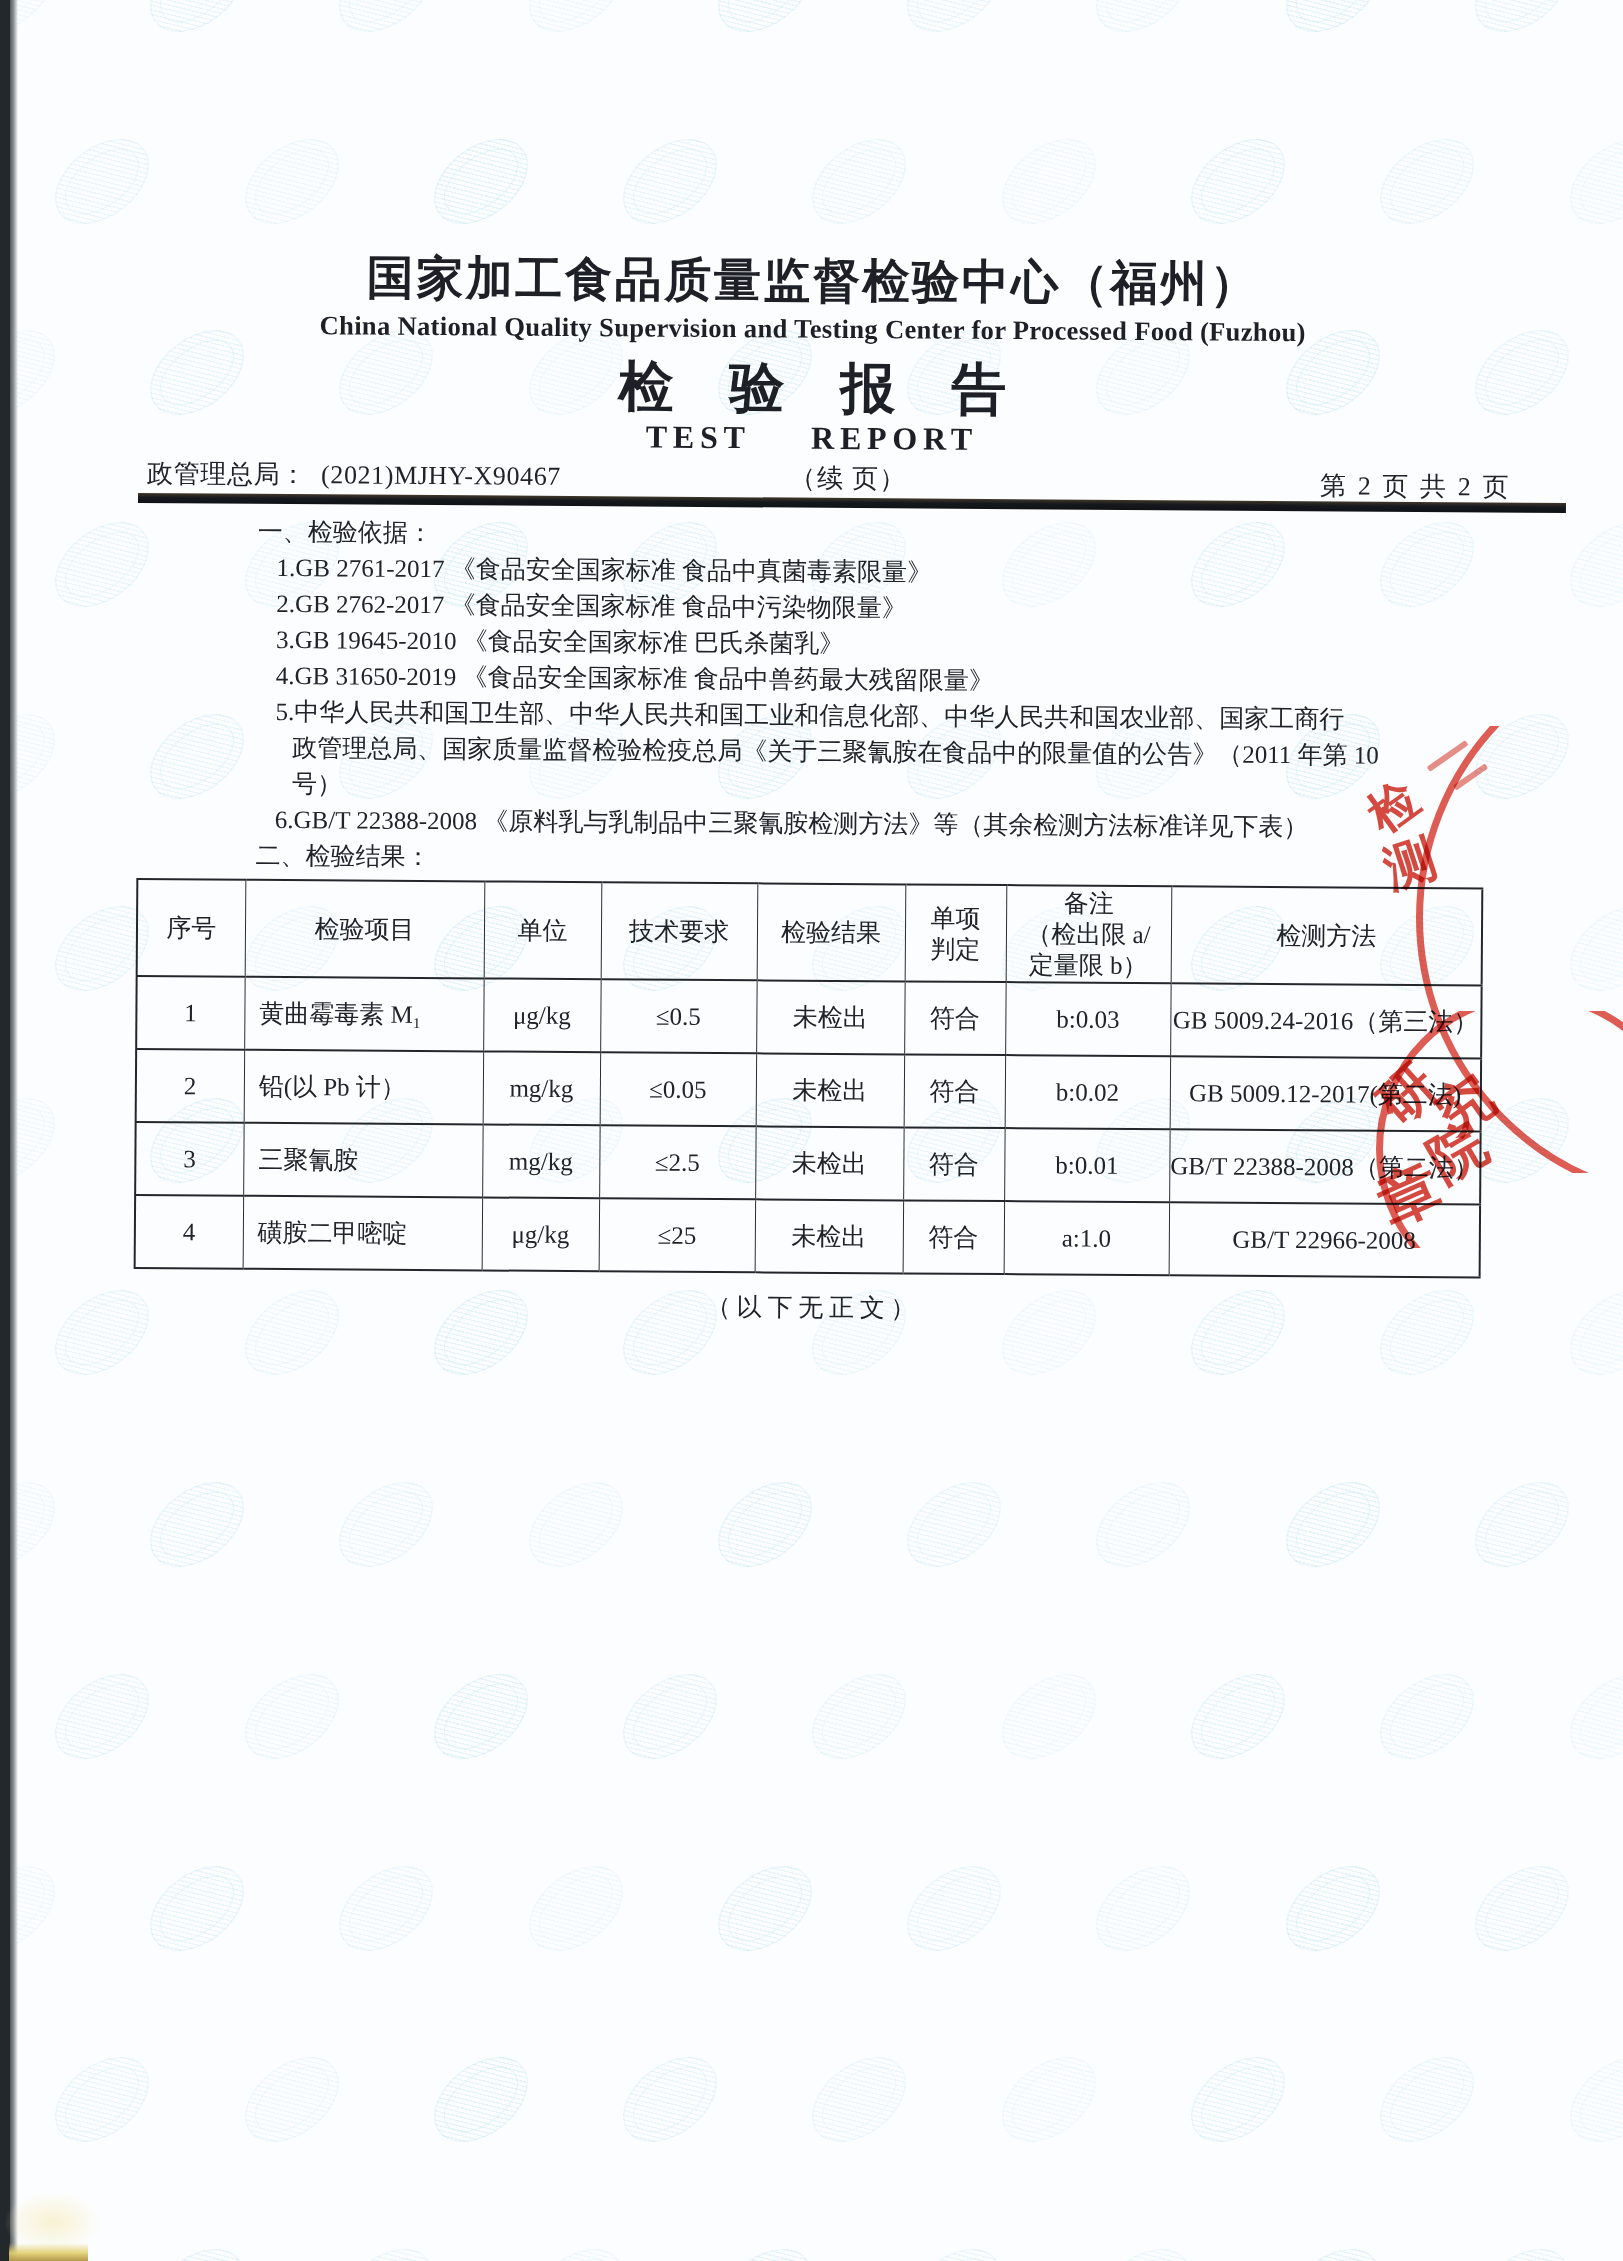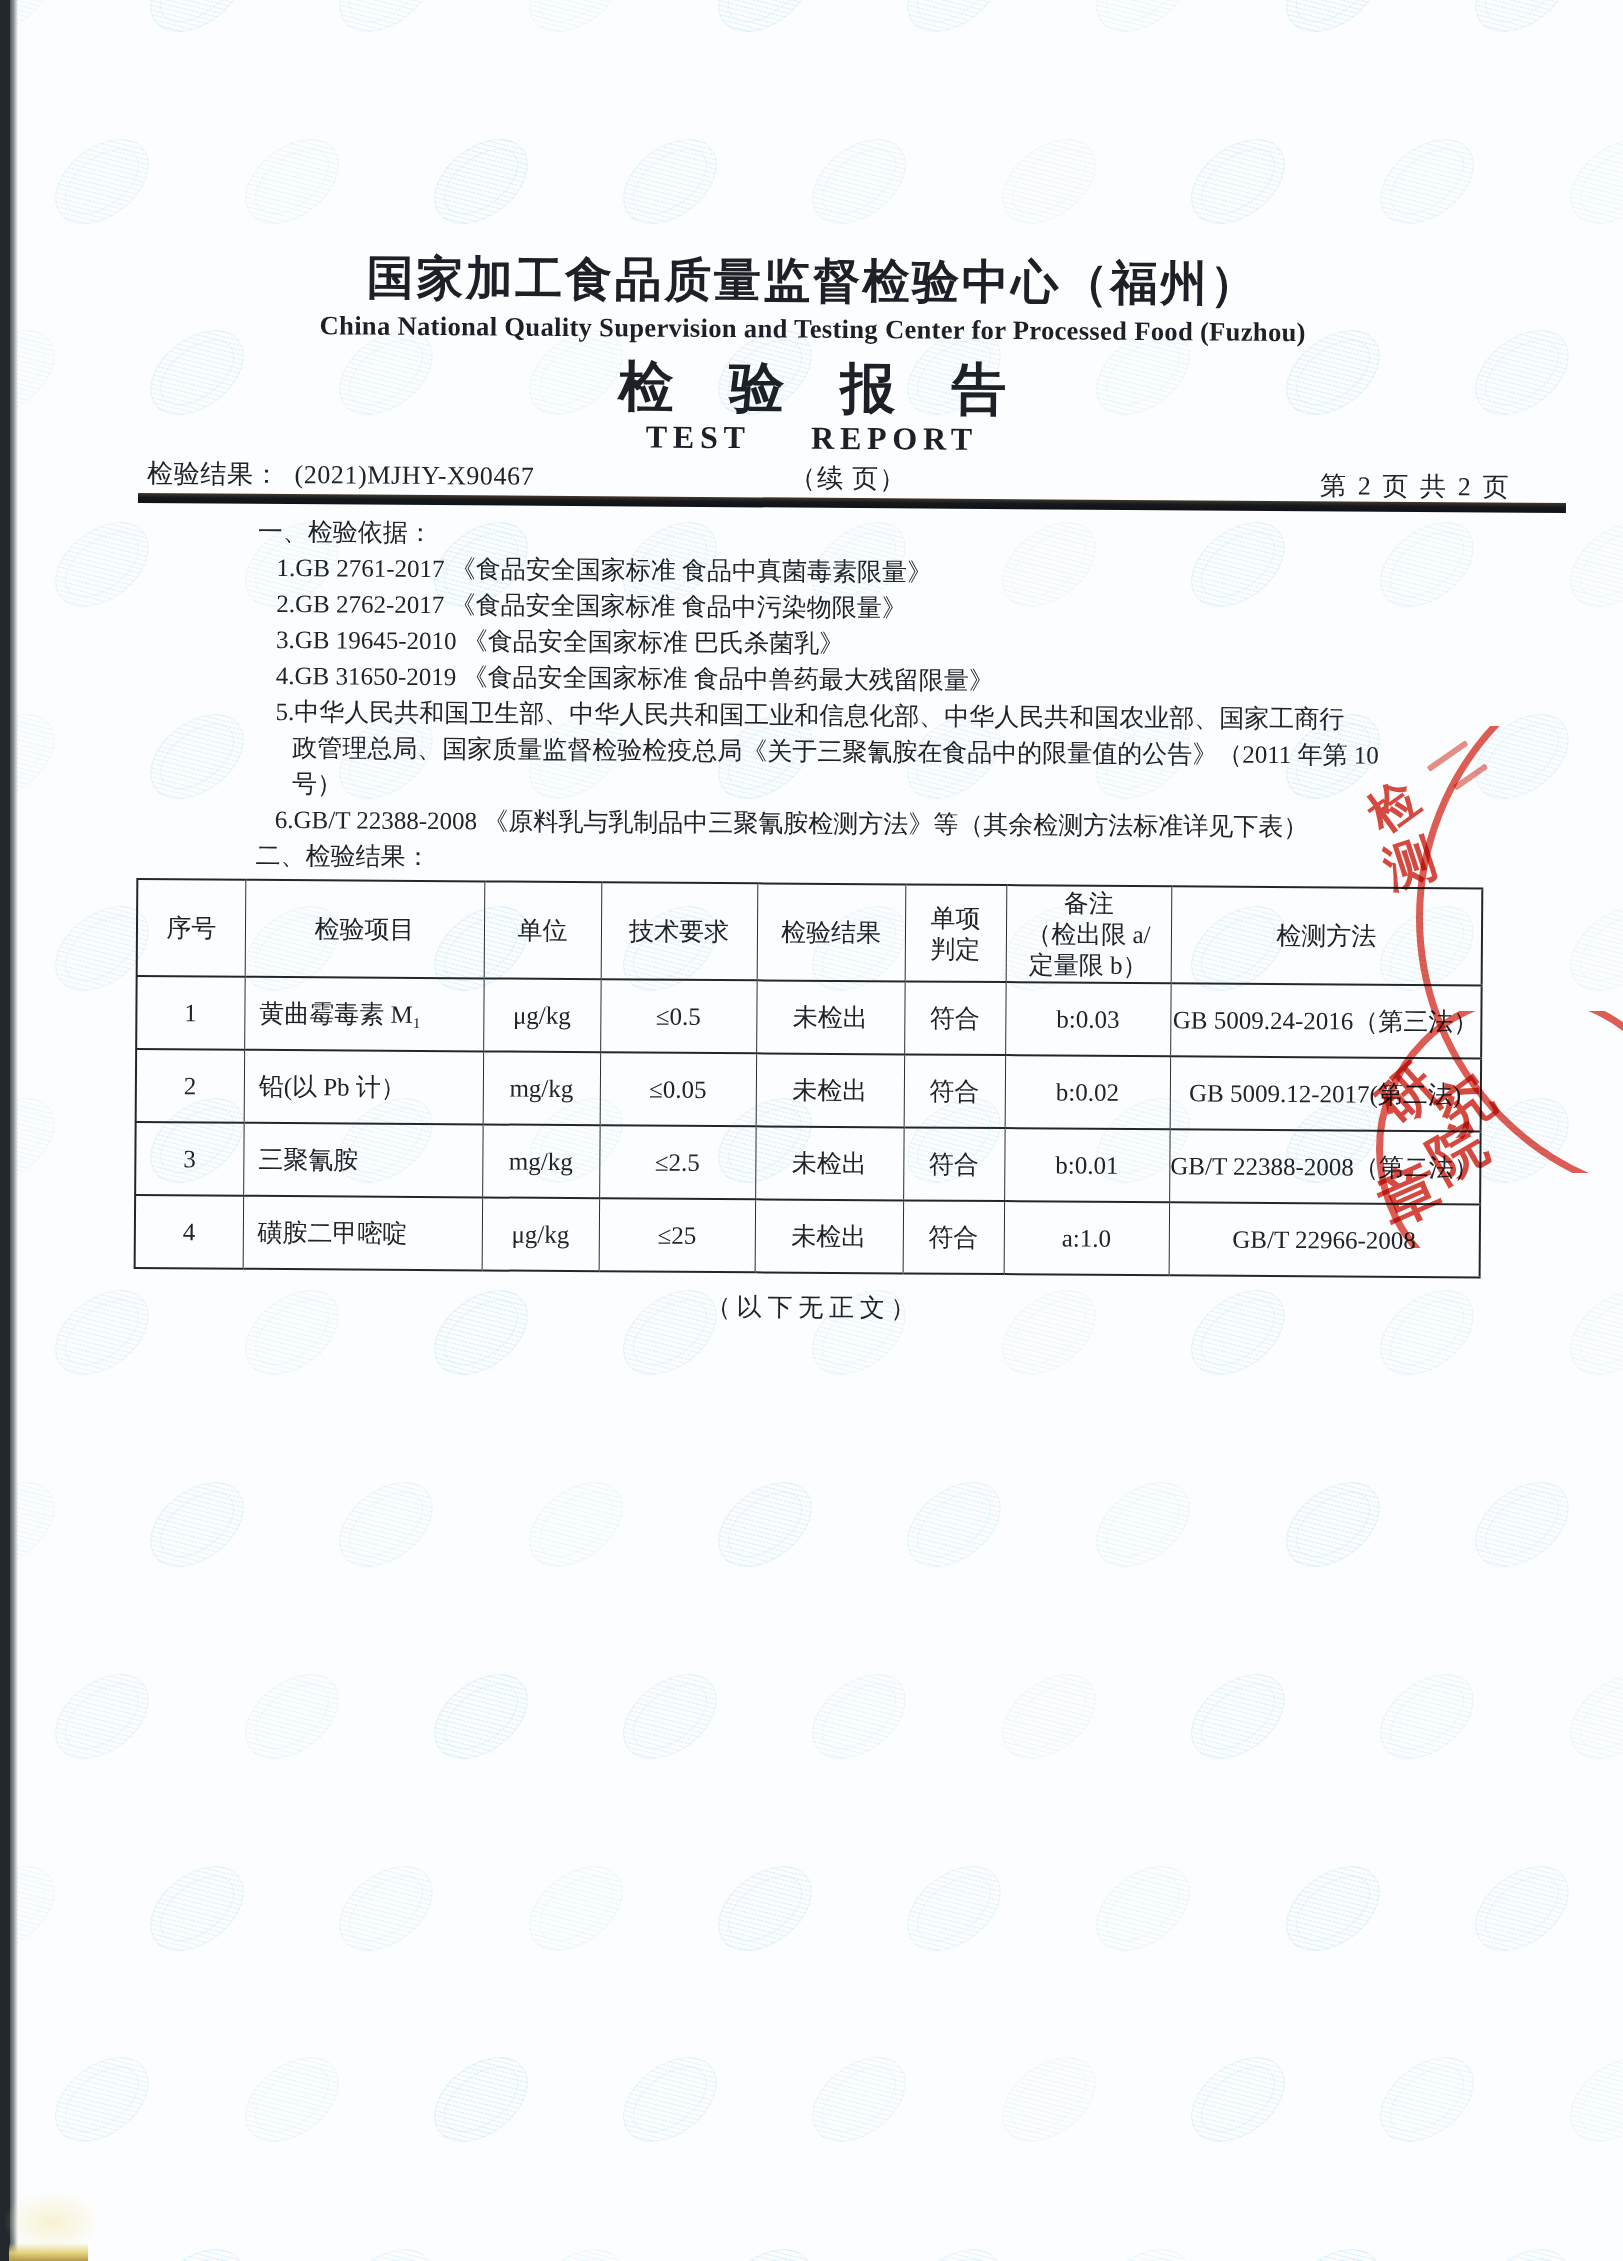--- a/index.html
+++ b/index.html
@@ -208,21 +208,21 @@
 
   <div class="tilt">
 
     <div class="org-zh">国家加工食品质量监督检验中心（福州）</div>
     <div class="org-en">China National Quality Supervision and Testing Center for Processed Food (Fuzhou)</div>
     <div class="title-zh"><span>检验报告</span></div>
     <div class="title-en">TEST REPORT</div>
 
     <div class="meta-row">
       <div class="report-no">
-        <span>检验结果：</span><span class="val">(2021)MJHY-X90467</span>
+        <span>政管理总局：</span><span class="val">(2021)MJHY-X90467</span>
       </div>
       <div class="continuation">（续  页）</div>
       <div class="page-indicator">第 2 页   共 2 页</div>
     </div>
 
     <div class="rule"></div>
 
     <div class="bodytext">
       <div class="sec-heading">一、检验依据：</div>
       <div>

